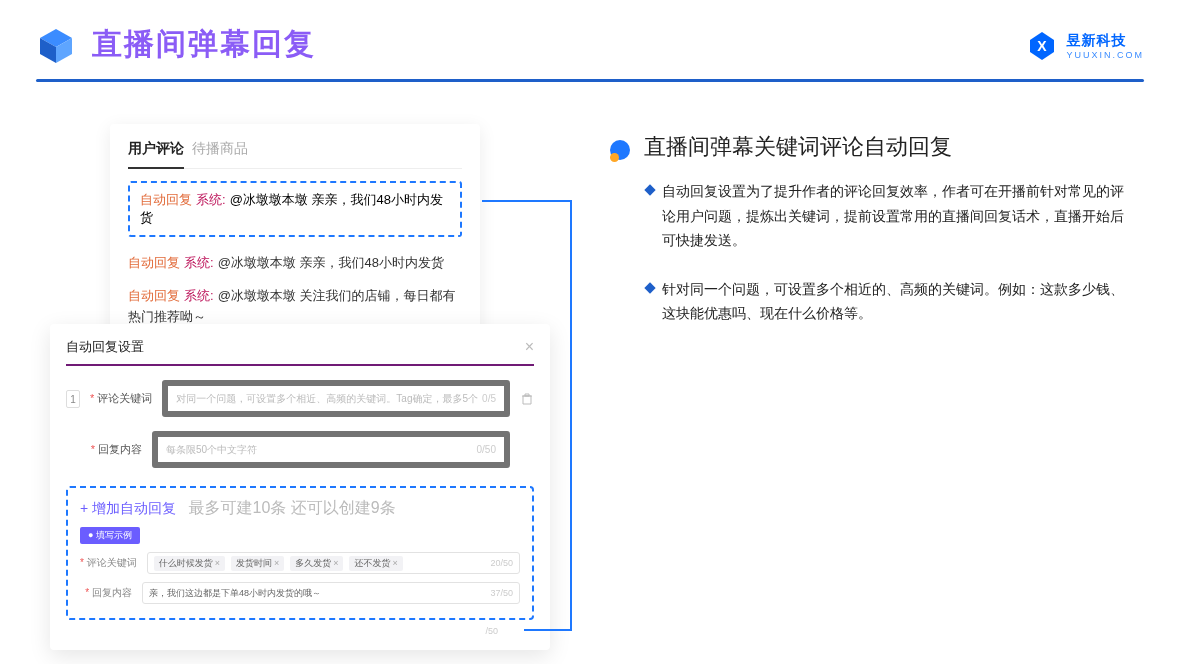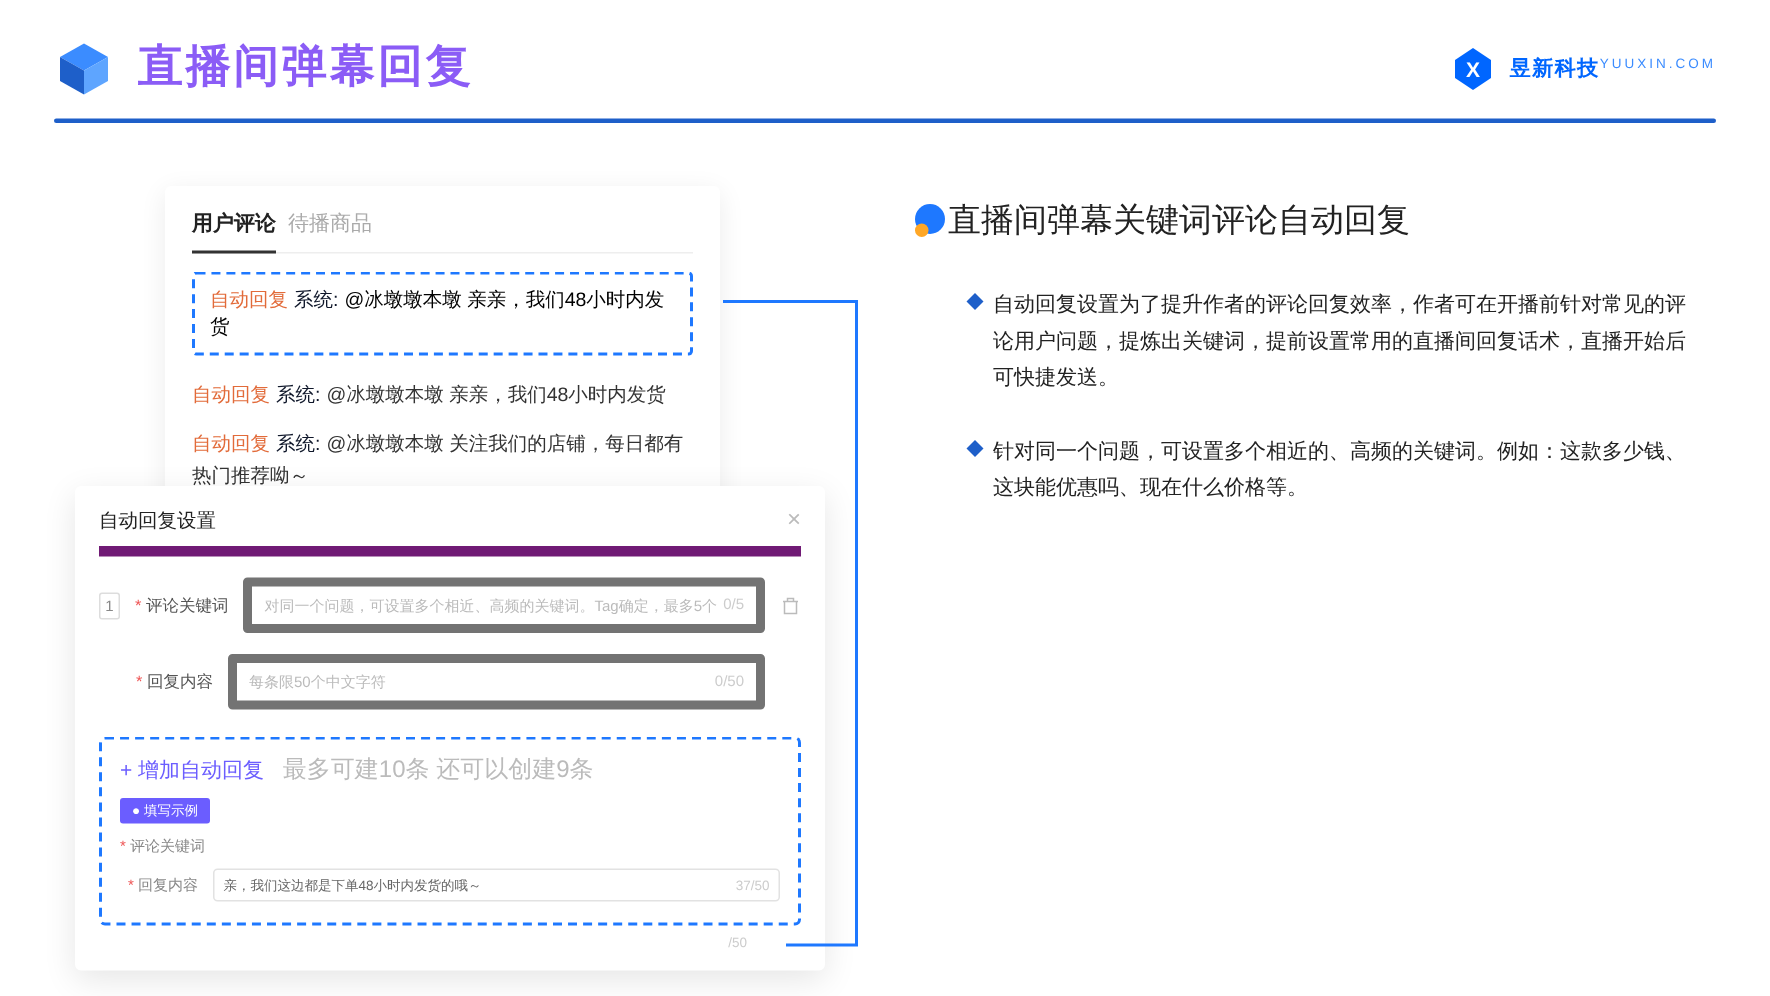--- a/index.html
+++ b/index.html
@@ -2,37 +2,37 @@
 <html><head>
 <meta charset="utf-8">
 <style>
 *{margin:0;padding:0;box-sizing:border-box;font-family:"PingFang SC","Microsoft YaHei",sans-serif}
 body{width:1180px;height:664px;background:#fff;position:relative;overflow:hidden}
 .header{display:flex;align-items:center;padding:24px 36px 0}
 .cube-icon{width:40px;height:40px;margin-right:16px;position:relative}
 .title{font-size:30px;font-weight:700;color:#8b5cf6;letter-spacing:2px}
 .brand{position:absolute;right:36px;top:30px;display:flex;align-items:center}
 .brand-icon{width:32px;height:32px;margin-right:8px}
-.brand-text{display:flex;flex-direction:row;align-items:flex-start}
+.brand-text{display:flex;flex-direction:column;align-items:flex-start}
 .brand-name{color:#0066ff;font-size:14px;font-weight:600;letter-spacing:1px}
 .brand-url{color:#3b8cff;font-size:9px;letter-spacing:2px}
 .divider{height:3px;background:#1e5fc9;margin:14px 36px 0;border-radius:2px}
 .main{display:flex;padding:42px 50px 0;gap:60px}
 .left-col{width:500px;position:relative}
 .card-a{width:370px;margin-left:60px;background:#fff;border-radius:4px;box-shadow:0 4px 18px rgba(0,0,0,.08);padding:16px 18px 24px;position:relative;z-index:1}
 .tabs{display:flex;gap:8px;border-bottom:1px solid #eee;padding-bottom:10px;margin-bottom:12px;font-size:14px}
 .tab-active{color:#222;font-weight:600;position:relative}
 .tab-active::after{content:"";position:absolute;left:0;right:0;bottom:-11px;height:2px;background:#333}
 .tab-inactive{color:#aaa}
 .comment-box{border:2px dashed #1e78ff;border-radius:3px;padding:8px 10px;margin-bottom:10px;font-size:13px;position:relative}
 .comment{font-size:13px;color:#333;padding:6px 0;line-height:1.6}
 .auto-tag{color:#e26b3a;font-weight:500;margin-right:4px}
-.sys-tag{color:#0f172a;margin-right:4px}
+.sys-tag{color:#be185d;margin-right:4px}
 .card-b{width:500px;background:#fff;border-radius:4px;box-shadow:0 6px 22px rgba(0,0,0,.1);padding:14px 16px;position:absolute;top:200px;left:0;z-index:2}
-.card-b-head{display:flex;justify-content:space-between;align-items:flex-end;font-size:13px;color:#222;padding-bottom:8px;border-bottom:7px solid #701a75}
+.card-b-head{display:flex;justify-content:space-between;align-items:flex-end;font-size:13px;color:#222;padding-bottom:8px;border-bottom:2px solid #701a75}
 .close-x{color:#bbb;font-size:16px;cursor:pointer}
 .form-row{display:flex;align-items:center;margin-top:14px;font-size:11px;gap:10px}
 .row-num{width:14px;height:18px;border:1px solid #ddd;border-radius:2px;text-align:center;font-size:10px;color:#888;line-height:18px}
 .row-label{color:#555;font-size:11px;min-width:52px;text-align:right}
 .req{color:#e55}
 .input-box{flex:1;border:6px solid #737373;border-radius:3px;padding:4px 8px;font-size:10px;color:#bbb;display:flex;justify-content:space-between;align-items:center;height:37px}
 .input-cnt{color:#ccc;font-size:10px}
 .trash-ic{width:14px;height:14px}
 .dash-box{border:2px dashed #1e78ff;border-radius:4px;padding:10px 12px 14px;margin-top:18px}
 .add-link{color:#6b5dff;font-size:14px}
@@ -43,21 +43,21 @@
 .ex-input{flex:1;border:1px solid #e2e2e2;border-radius:3px;padding:3px 6px;display:flex;align-items:center;gap:6px;height:22px}
 .chip{background:#f2f2f5;color:#666;font-size:9px;padding:1px 5px;border-radius:2px}
 .chip-x{color:#aaa;margin-left:2px}
 .ex-cnt{color:#ccc;font-size:9px;margin-left:auto}
 .ex-text{flex:1;border:1px solid #e2e2e2;border-radius:3px;padding:3px 6px;font-size:9px;color:#666;display:flex;justify-content:space-between;height:22px;align-items:center}
 .connector{position:absolute;z-index:3;pointer-events:none}
 .conn1{top:76px;left:432px;width:90px;height:430px;border-right:2px solid #1e78ff;border-top:2px solid #1e78ff}
 .conn2{position:absolute;top:505px;left:474px;width:48px;height:2px;background:#1e78ff;z-index:3}
 .hidden-row{display:flex;justify-content:flex-end;padding:6px 36px 0 0}
 .right-col{flex:1;padding-top:8px}
-.sec-head{display:flex;align-items:center;gap:0;margin-bottom:28px}
+.sec-head{display:flex;align-items:flex-end;gap:12px;margin-bottom:17px}
 .dot-icon{width:22px;height:22px;position:relative}
 .dot-blue{width:20px;height:20px;border-radius:50%;background:#1e78ff;position:absolute}
 .dot-orange{width:9px;height:9px;border-radius:50%;background:#ffa726;position:absolute;left:0;bottom:0}
 .sec-title{font-size:22px;font-weight:500;color:#222}
 .bullet-item{display:flex;gap:8px;margin-bottom:24px;padding-left:36px}
 .diamond{width:8px;height:8px;background:#1e5fc9;transform:rotate(45deg);margin-top:7px;flex-shrink:0}
 .bullet-text{font-size:14px;color:#222;line-height:1.75}
 </style>
 </head>
 <body>
@@ -127,20 +127,27 @@
         </div>
         <span style="width:14px"></span>
       </div>
       <div class="dash-box">
         <span class="add-link">+ 增加自动回复</span>
         <span class="add-hint">最多可建10条 还可以创建9条</span>
         <br>
         <span class="example-tag">● 填写示例</span>
         <div class="ex-row">
           <span class="ex-label"><span class="req">*</span> <span>评论关键词</span></span>
+          <div class="ex-input">
+            <span class="chip"><span>什么时候发货</span><span class="chip-x">×</span></span>
+            <span class="chip"><span>发货时间</span><span class="chip-x">×</span></span>
+            <span class="chip"><span>多久发货</span><span class="chip-x">×</span></span>
+            <span class="chip"><span>还不发货</span><span class="chip-x">×</span></span>
+            <span class="ex-cnt">20/50</span>
+          </div>
         </div>
         <div class="ex-row">
           <span class="ex-label"><span class="req">*</span> <span>回复内容</span></span>
           <div class="ex-text">
             <span>亲，我们这边都是下单48小时内发货的哦～</span>
               <span class="ex-cnt">37/50</span>
           </div>
         </div>
       </div>
       <div class="hidden-row">

